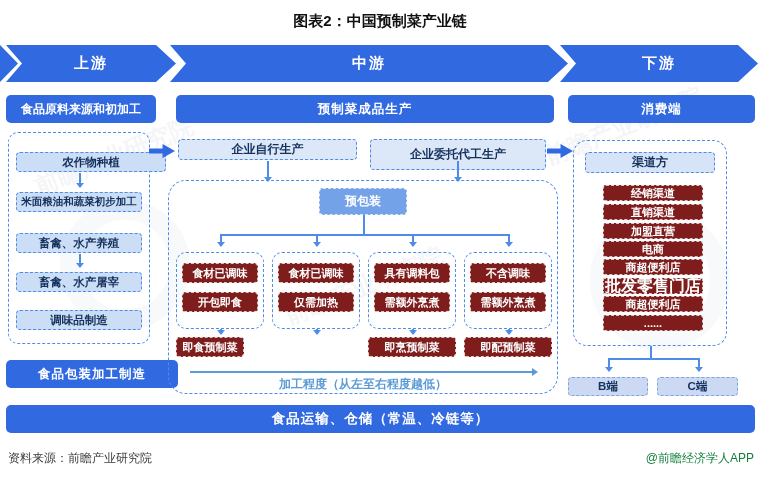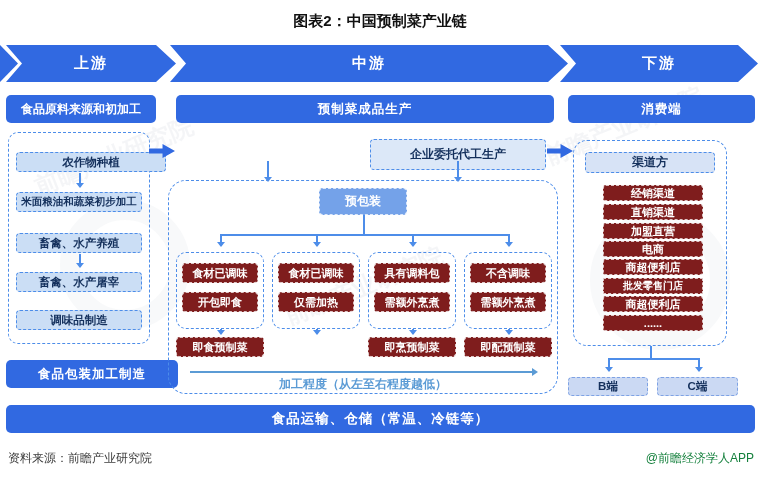--- a/index.html
+++ b/index.html
@@ -79,41 +79,42 @@
   <div class="vline ah-down z" style="left:79px; top:173px; height:14px;"></div>
   <div class="abs lbox z" style="left:16px; top:192px; width:126px; height:20px; font-size:10.5px;">米面粮油和蔬菜初步加工</div>
   <div class="abs lbox z" style="left:16px; top:233px; width:126px; height:20px; font-size:11.5px;">畜禽、水产养殖</div>
   <div class="vline ah-down z" style="left:79px; top:254px; height:13px;"></div>
   <div class="abs lbox z" style="left:16px; top:272px; width:126px; height:20px; font-size:11.5px;">畜禽、水产屠宰</div>
   <div class="abs lbox z" style="left:16px; top:310px; width:126px; height:20px; font-size:11.5px;">调味品制造</div>
   <div class="abs hdr z" style="left:6px; top:360px; width:172px;text-align:center;">食品包装加工制造</div>
 
   <div class="abs block-arrow z" style="left:149px; top:144px; width:26px; height:14px;"></div>
 
+  <div class="abs lbox z" style="left:178px; top:139px; width:179px; height:21px; font-size:12px; background:#dce8f8;">企业自行生产</div>
   <div class="abs lbox z" style="left:370px; top:139px; width:176px; height:31px; font-size:12px; background:#dce8f8;">企业委托代工生产</div>
 
   <div class="vline ah-down z" style="left:267px; top:161px; height:20px;"></div>
   <div class="vline ah-down z" style="left:457px; top:161px; height:20px;"></div>
 
   <div class="abs dcont z" style="left:168px; top:180px; width:390px; height:214px; border-radius:18px;"></div>
 
   <div class="abs mbox z" style="left:319px; top:188px; width:88px; height:27px; font-size:12px; background:#74a2e9;">预包装</div>
 
   <div class="vline z" style="left:363px; top:215px; height:19px;"></div>
   <div class="hline z" style="left:220px; top:234px; width:288px;"></div>
   <div class="vline ah-down z" style="left:220px; top:234px; height:12px;"></div>
   <div class="vline ah-down z" style="left:316px; top:234px; height:12px;"></div>
   <div class="vline ah-down z" style="left:412px; top:234px; height:12px;"></div>
   <div class="vline ah-down z" style="left:508px; top:234px; height:12px;"></div>
 
   <div class="abs dcont z" style="left:176px; top:252px; width:88px; height:77px; border-radius:10px;"></div>
   <div class="abs mbox z" style="left:182px; top:263px; width:76px; height:20px; font-size:11px;">食材已调味</div>
   <div class="abs mbox z" style="left:182px; top:292px; width:76px; height:20px; font-size:11px;">开包即食</div>
   <div class="vline ah-down z" style="left:220px; top:329px; height:5px;"></div>
-  <div class="abs mbox z" style="left:176px; top:337px; width:88px; height:20px; font-size:11px;">即食预制菜</div>
+  <div class="abs mbox z" style="left:176px; top:337px; width:68px; height:20px; font-size:11px;">即食预制菜</div>
 
   <div class="abs dcont z" style="left:272px; top:252px; width:88px; height:77px; border-radius:10px;"></div>
   <div class="abs mbox z" style="left:278px; top:263px; width:76px; height:20px; font-size:11px;">食材已调味</div>
   <div class="abs mbox z" style="left:278px; top:292px; width:76px; height:20px; font-size:11px;">仅需加热</div>
   <div class="vline ah-down z" style="left:316px; top:329px; height:5px;"></div>
 
   <div class="abs dcont z" style="left:368px; top:252px; width:88px; height:77px; border-radius:10px;"></div>
   <div class="abs mbox z" style="left:374px; top:263px; width:76px; height:20px; font-size:11px;">具有调料包</div>
   <div class="abs mbox z" style="left:374px; top:292px; width:76px; height:20px; font-size:11px;">需额外烹煮</div>
   <div class="vline ah-down z" style="left:412px; top:329px; height:5px;"></div>
@@ -131,21 +132,21 @@
   <div class="abs block-arrow z" style="left:547px; top:144px; width:26px; height:14px;"></div>
 
   <div class="abs dcont z" style="left:573px; top:140px; width:154px; height:206px; border-radius:14px;"></div>
   <div class="abs lbox z" style="left:585px; top:152px; width:130px; height:21px; font-size:12px; background:#d7e3f6;">渠道方</div>
 
   <div class="abs mbox z" style="left:603px; top:185px; width:100px; height:16px; font-size:11px; border-radius:3px;">经销渠道</div>
   <div class="abs mbox z" style="left:603px; top:204px; width:100px; height:16px; font-size:11px; border-radius:3px;">直销渠道</div>
   <div class="abs mbox z" style="left:603px; top:223px; width:100px; height:16px; font-size:11px; border-radius:3px;">加盟直营</div>
   <div class="abs mbox z" style="left:603px; top:241px; width:100px; height:16px; font-size:11px; border-radius:3px;text-align:right;">电商</div>
   <div class="abs mbox z" style="left:603px; top:259px; width:100px; height:16px; font-size:11px; border-radius:3px;">商超便利店</div>
-  <div class="abs mbox z" style="left:603px; top:278px; width:100px; height:16px; font-size:10px; border-radius:0;">批发零售门店</div>
+  <div class="abs mbox z" style="left:603px; top:278px; width:100px; height:16px; font-size:16px; border-radius:0;">批发零售门店</div>
   <div class="abs mbox z" style="left:603px; top:296px; width:100px; height:16px; font-size:11px; border-radius:3px;">商超便利店</div>
   <div class="abs mbox z" style="left:603px; top:315px; width:100px; height:16px; font-size:11px; border-radius:3px;">......</div>
 
   <div class="vline z" style="left:650px; top:346px; height:12px;"></div>
   <div class="hline z" style="left:608px; top:358px; width:90px;"></div>
   <div class="vline ah-down z" style="left:608px; top:358px; height:13px;"></div>
   <div class="vline ah-down z" style="left:698px; top:358px; height:13px;"></div>
   <div class="abs lbox z" style="left:568px; top:377px; width:80px; height:19px; font-size:11.5px; background:#cbd9f3; border-color:#7ea2e4;">B端</div>
   <div class="abs lbox z" style="left:657px; top:377px; width:81px; height:19px; font-size:11.5px; background:#cbd9f3; border-color:#7ea2e4;">C端</div>
 

